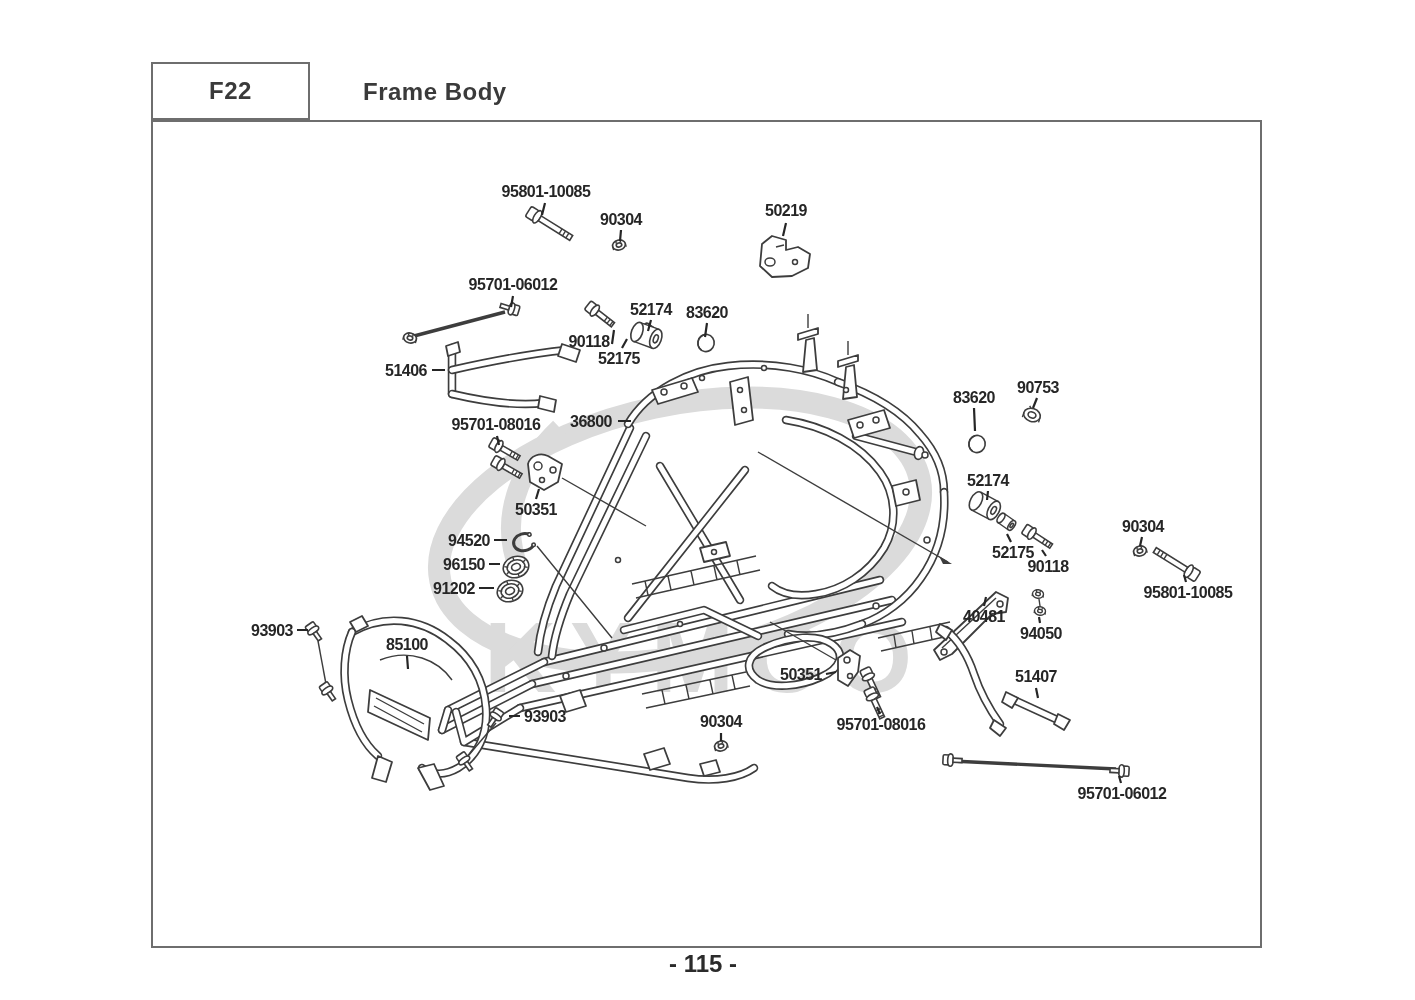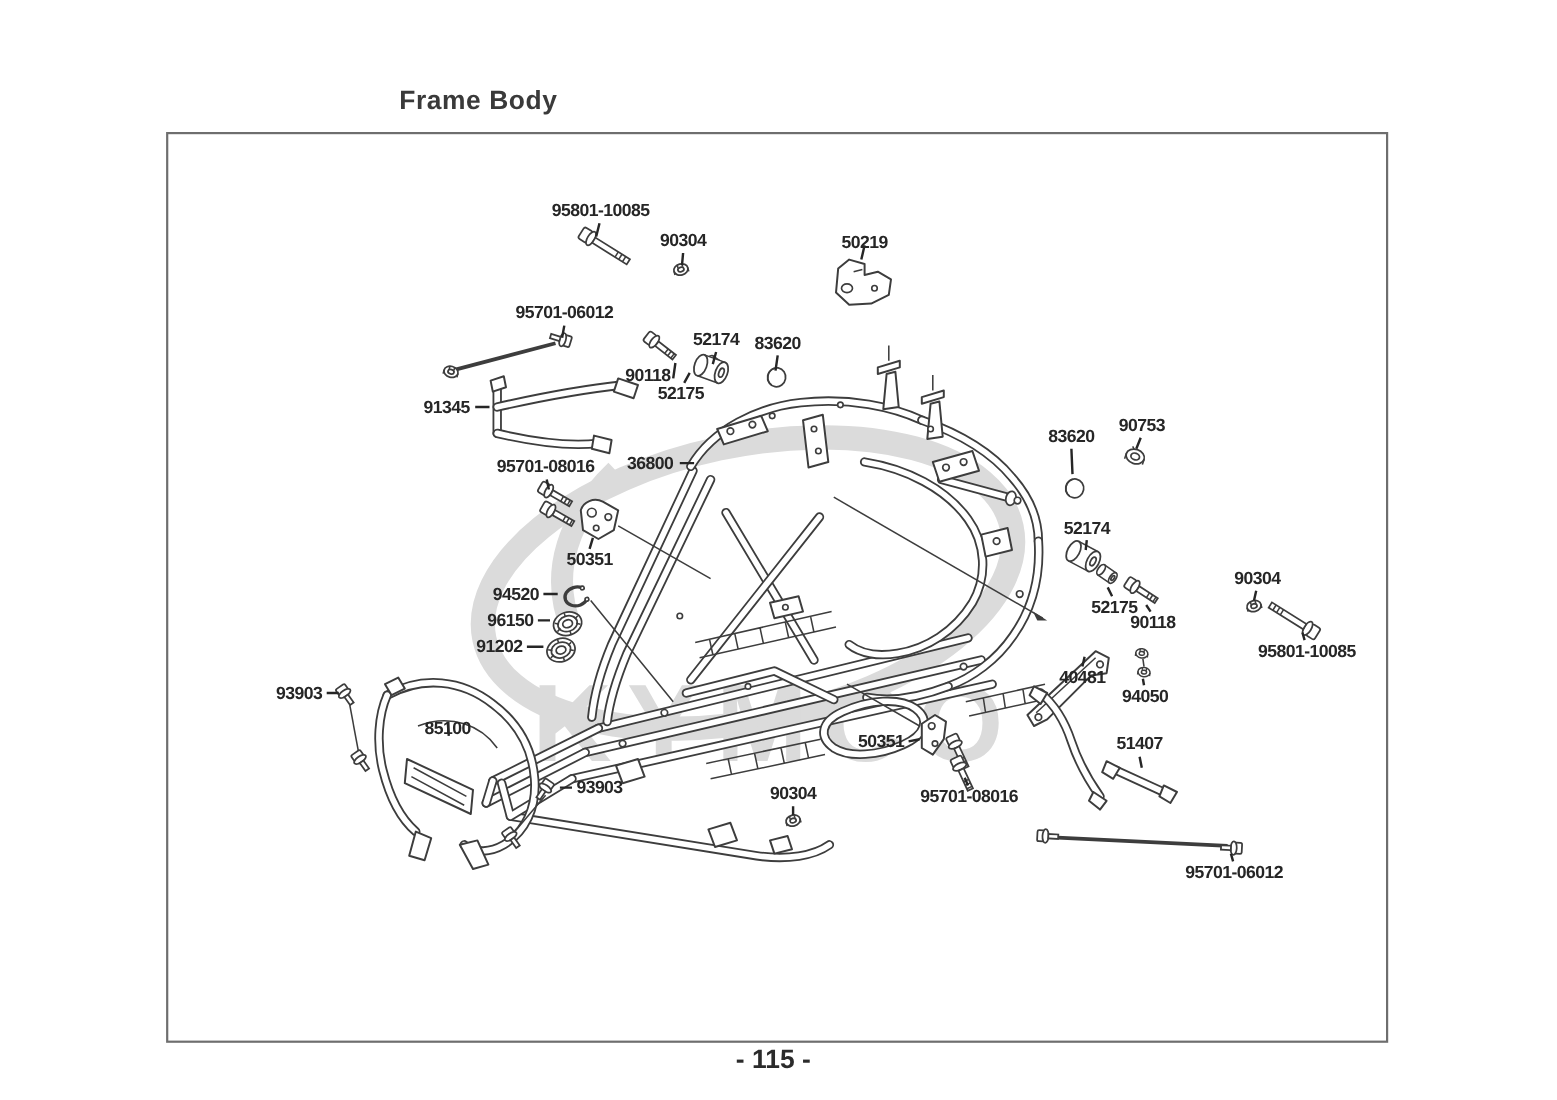--- a/index.html
+++ b/index.html
@@ -24,20 +24,23 @@
   .lead{stroke:#262626;stroke-width:2.2px;fill:none;}
   .plate{fill:#fff;stroke:#3d3d3d;stroke-width:1.8px;stroke-linejoin:round;}
   .hole{fill:#fff;stroke:#3d3d3d;stroke-width:1.5px;}
   .wm{fill:#dbdbdb;}
 </style>
 </head>
 <body>
 
 <div id="page">
 
+  <div id="hdr-box">
+    <span id="hdr-code">F22</span>
+  </div>
   <div id="hdr-title">Frame Body</div>
   <div id="content-frame"></div>
 
   <svg id="diagram-svg" viewBox="0 0 1415 1000">
     <defs>
       <g id="boltL">
           <rect x="-9" y="-6" width="9" height="12" rx="2" class="ln"></rect>
           <ellipse cx="1.5" cy="0" rx="3.2" ry="7" class="ln"></ellipse>
           <rect x="4.5" y="-2.8" width="37" height="5.6" class="ln"></rect>
           <path class="thin" d="M29,-2.8 L29,2.8 M33,-2.8 L33,2.8 M37,-2.8 L37,2.8"></path>
@@ -335,44 +338,44 @@
       <use href="#fbolt" transform="translate(496,716) rotate(124)"></use>
       <path class="thin" d="M496,723 L468,756"></path>
       <use href="#fbolt" transform="translate(464,760) rotate(55)"></use>
     </g>
 
     <path class="lead" d="M545,203 L542,215 M621,230 L620,241 M786,223 L783,236 M513,296 L511,307 M651,320 L648,331 M707,323 L705,337 M612,344 L614,330 M622,348 L627,339 M432,370 L445,370 M497,436 L499,445 M618,421 L631,421 M974,408 L975,431 M1037,398 L1033,408 M988,491 L987,500 M536,499 L539,489 M494,540 L507,540 M1142,537 L1140,546 M489,564 L500,564 M1011,542 L1007,534 M1046,556 L1042,550 M479,588 L494,588 M1186,582 L1184,575 M984,606 L986,597 M297,630 L308,630 M1040,623 L1039,617 M407,656 L408,669 M826,674 L836,672 M1036,688 L1038,698 M520,716 L509,716 M721,733 L721,741 M880,714 L877,707 M1121,783 L1119,776"></path>
   </svg>
 
   <div class="plabel" style="left:546px;top:182px">95801-10085</div>
   <div class="plabel" style="left:621px;top:210px">90304</div>
-  <div class="plabel" style="left:786px;top:211px">50219</div>
+  <div class="plabel" style="left:786px;top:201px">50219</div>
   <div class="plabel" style="left:513px;top:275px">95701-06012</div>
   <div class="plabel" style="left:651px;top:300px">52174</div>
   <div class="plabel" style="left:707px;top:303px">83620</div>
   <div class="plabel" style="left:589px;top:332px">90118</div>
   <div class="plabel" style="left:619px;top:349px">52175</div>
-  <div class="plabel" style="left:406px;top:361px">91345</div>
+  <div class="plabel" style="left:406px;top:361px">51406</div>
   <div class="plabel" style="left:496px;top:415px">95701-08016</div>
   <div class="plabel" style="left:591px;top:412px">36800</div>
   <div class="plabel" style="left:974px;top:388px">83620</div>
   <div class="plabel" style="left:1038px;top:378px">90753</div>
   <div class="plabel" style="left:988px;top:471px">52174</div>
   <div class="plabel" style="left:536px;top:500px">50351</div>
   <div class="plabel" style="left:469px;top:531px">94520</div>
   <div class="plabel" style="left:1143px;top:517px">90304</div>
   <div class="plabel" style="left:464px;top:555px">96150</div>
   <div class="plabel" style="left:1013px;top:543px">52175</div>
   <div class="plabel" style="left:1048px;top:557px">90118</div>
   <div class="plabel" style="left:454px;top:579px">91202</div>
   <div class="plabel" style="left:1188px;top:583px">95801-10085</div>
   <div class="plabel" style="left:984px;top:607px">40481</div>
   <div class="plabel" style="left:272px;top:621px">93903</div>
   <div class="plabel" style="left:1041px;top:624px">94050</div>
-  <div class="plabel" style="left:407px;top:653px">85100</div>
+  <div class="plabel" style="left:407px;top:635px">85100</div>
   <div class="plabel" style="left:801px;top:665px">50351</div>
   <div class="plabel" style="left:1036px;top:667px">51407</div>
   <div class="plabel" style="left:545px;top:707px">93903</div>
   <div class="plabel" style="left:721px;top:712px">90304</div>
   <div class="plabel" style="left:881px;top:715px">95701-08016</div>
   <div class="plabel" style="left:1122px;top:784px">95701-06012</div>
 
   <div id="footer-page">- 115 -</div>
 </div>
 

